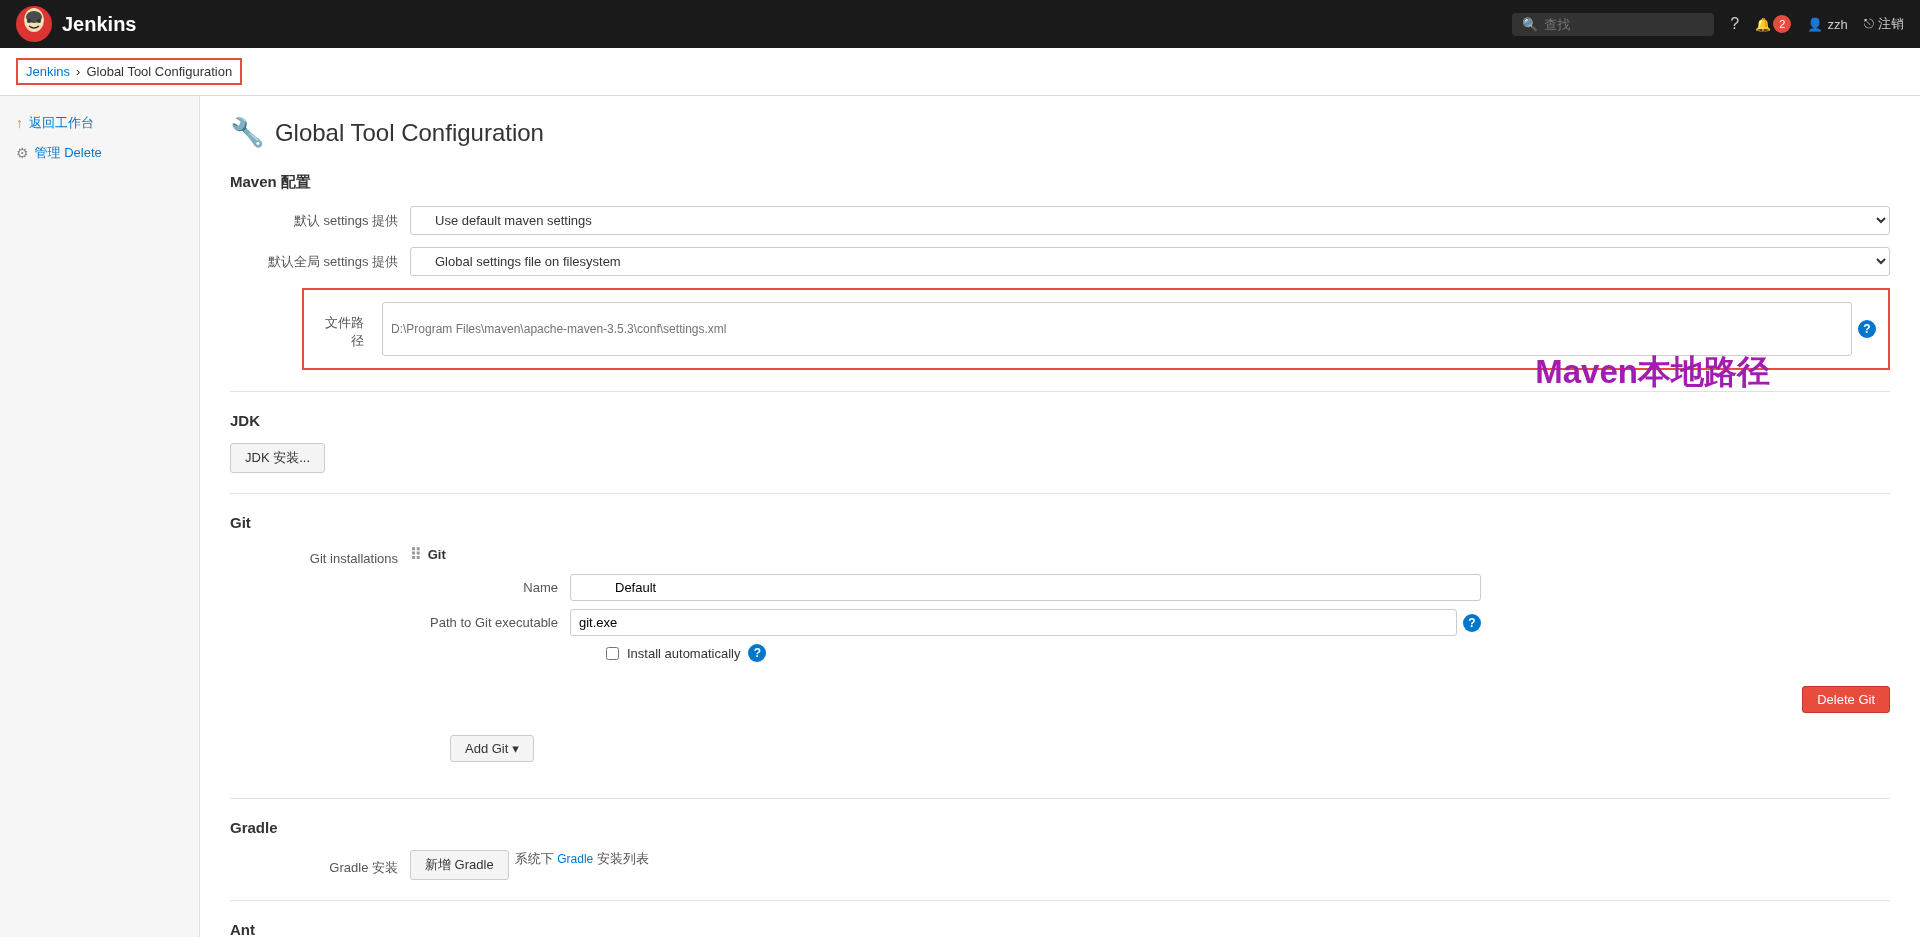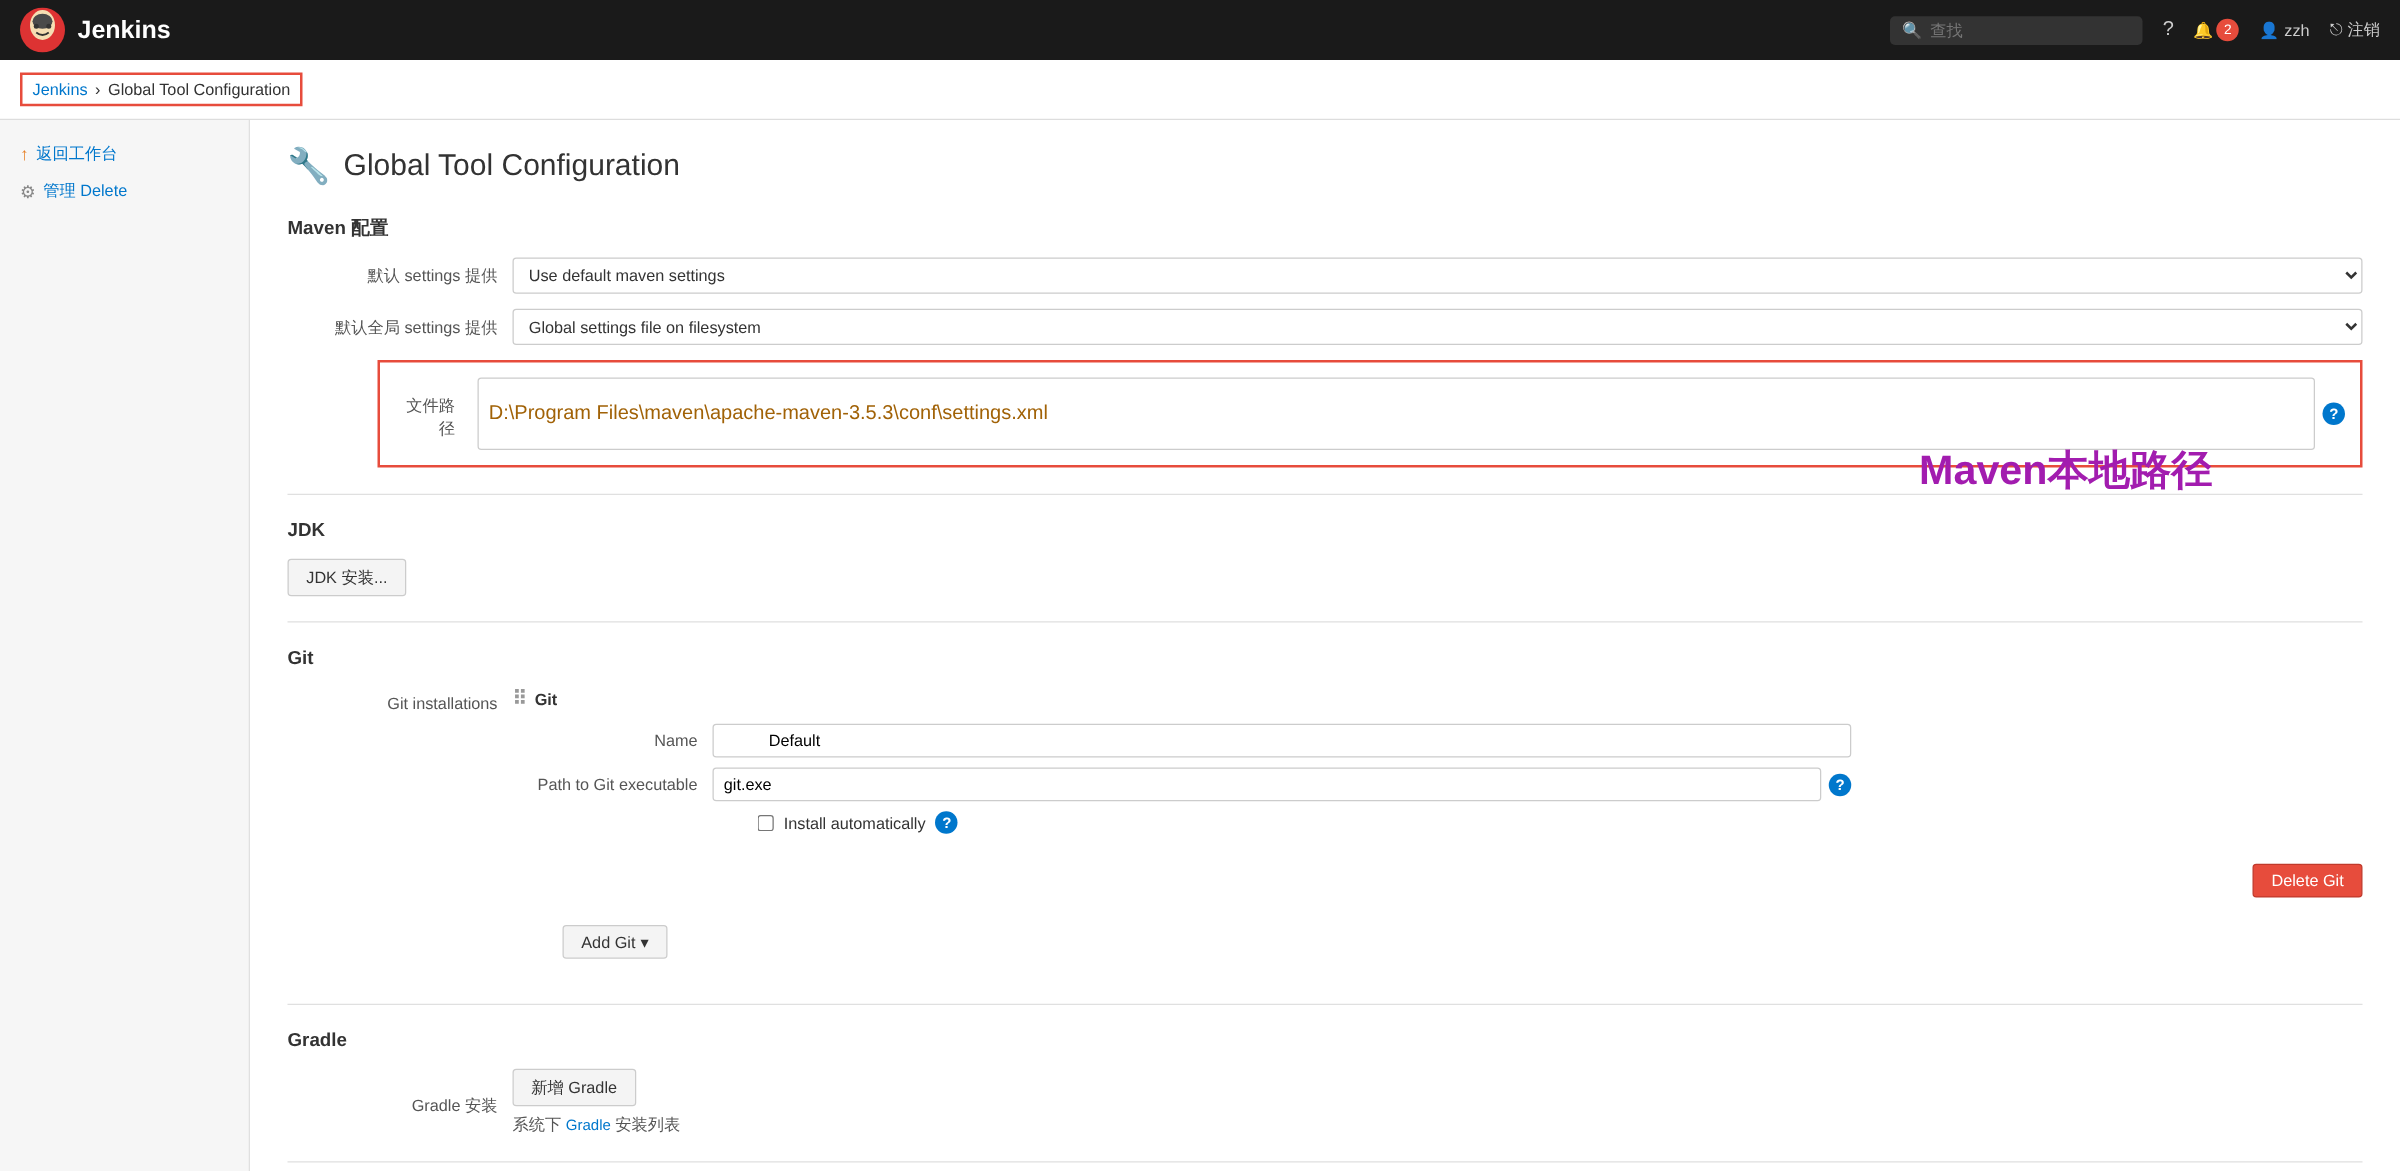--- a/index.html
+++ b/index.html
@@ -158,35 +158,35 @@
       color: #555;
     }
     .form-control-wrap {
       flex: 1;
       display: flex;
       align-items: center;
       gap: 6px;
     }
     .form-select {
       width: 100%;
-      padding: 5px 8px;
+      padding: 5px 20px;
       border: 1px solid #ccc;
       border-radius: 3px;
       font-size: 13px;
       background: #fff;
       color: #333;
       appearance: auto;
     }
     .form-input {
       flex: 1;
       padding: 19px 8px;
       border: 1px solid #ccc;
       border-radius: 3px;
-      font-size: 16px;
-      color: #a16207;
+      font-size: 12px;
+      color: #737373;
     }
 
     
     .highlighted-box {
       border: 2px solid #e74c3c;
       padding: 12px;
       margin-left: 72px;
       margin-bottom: 12px;
       display: flex;
       align-items: center;
@@ -481,21 +481,21 @@
           </div>
         </div>
       </div>
 
       <hr class="separator">
 
       <div class="form-section gradle-section">
         <div class="section-header">Gradle</div>
         <div class="form-row">
           <div class="form-label">Gradle 安装</div>
-          <div class="form-control-wrap" style="flex-direction: column; align-items: flex-start; gap: 6px;">
+          <div class="form-control-wrap" style="flex-direction: row; align-items: flex-start; gap: 6px;">
             <button class="btn">新增 Gradle</button>
             <div>
               <span style="color:#555;">系统下</span>
               <a href="#" class="footer-link">Gradle</a>
               <span style="color:#555;font-family:Liberation Serif, serif;">安装列表</span>
             </div>
           </div>
         </div>
       </div>
 

